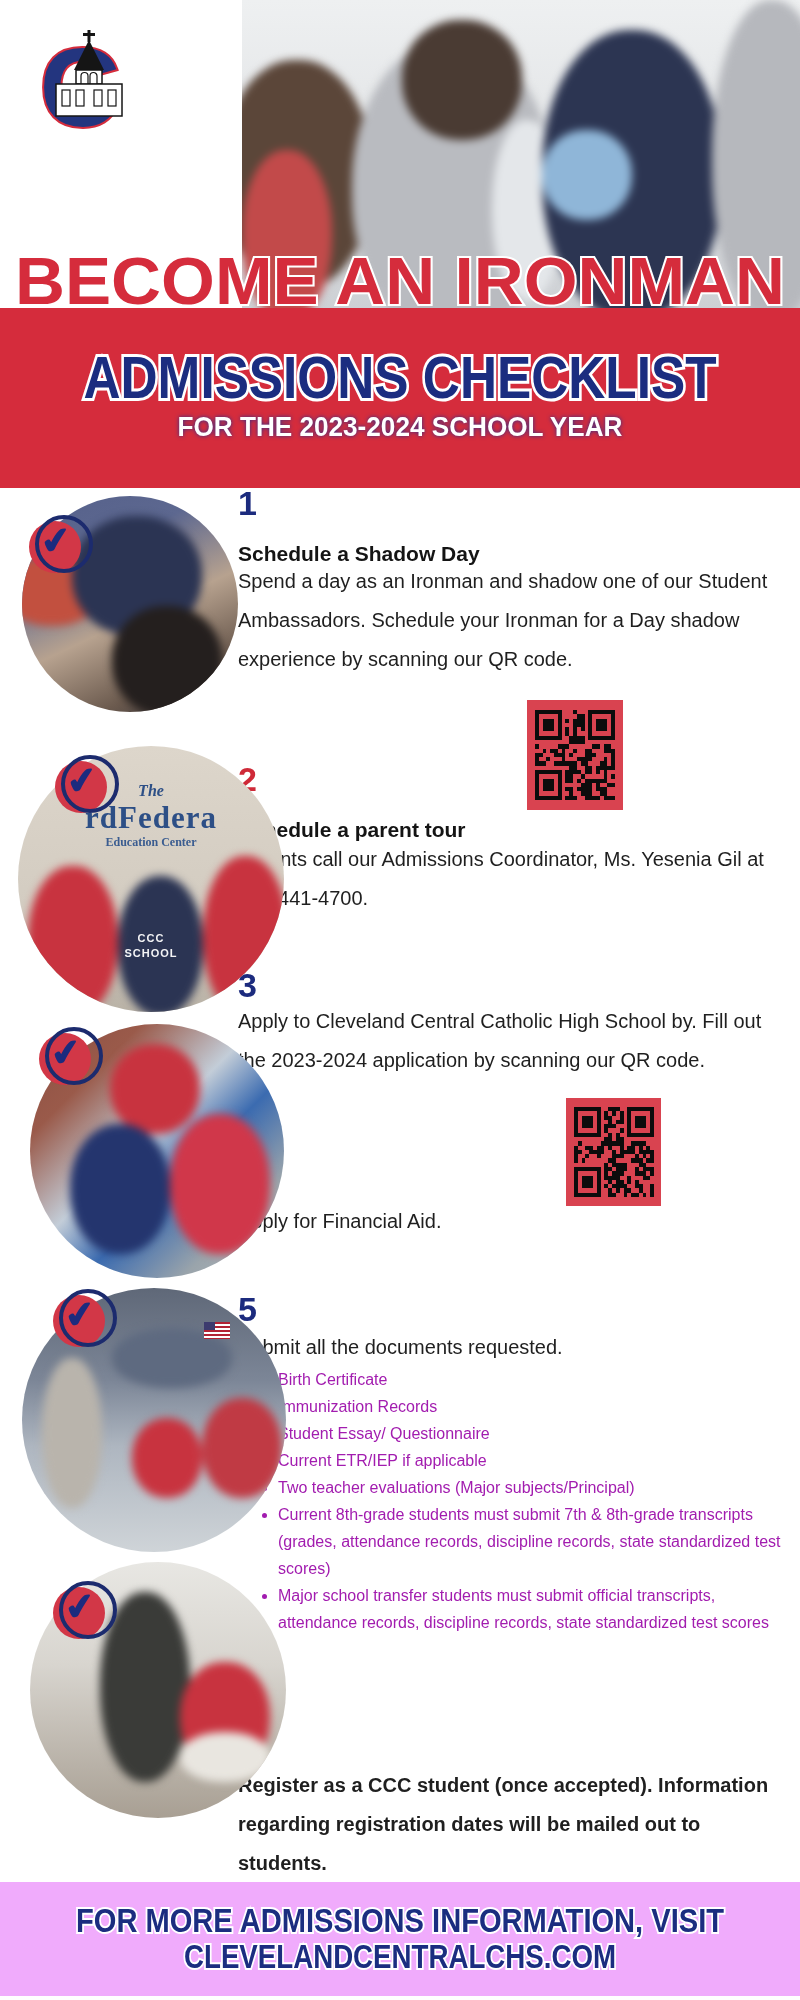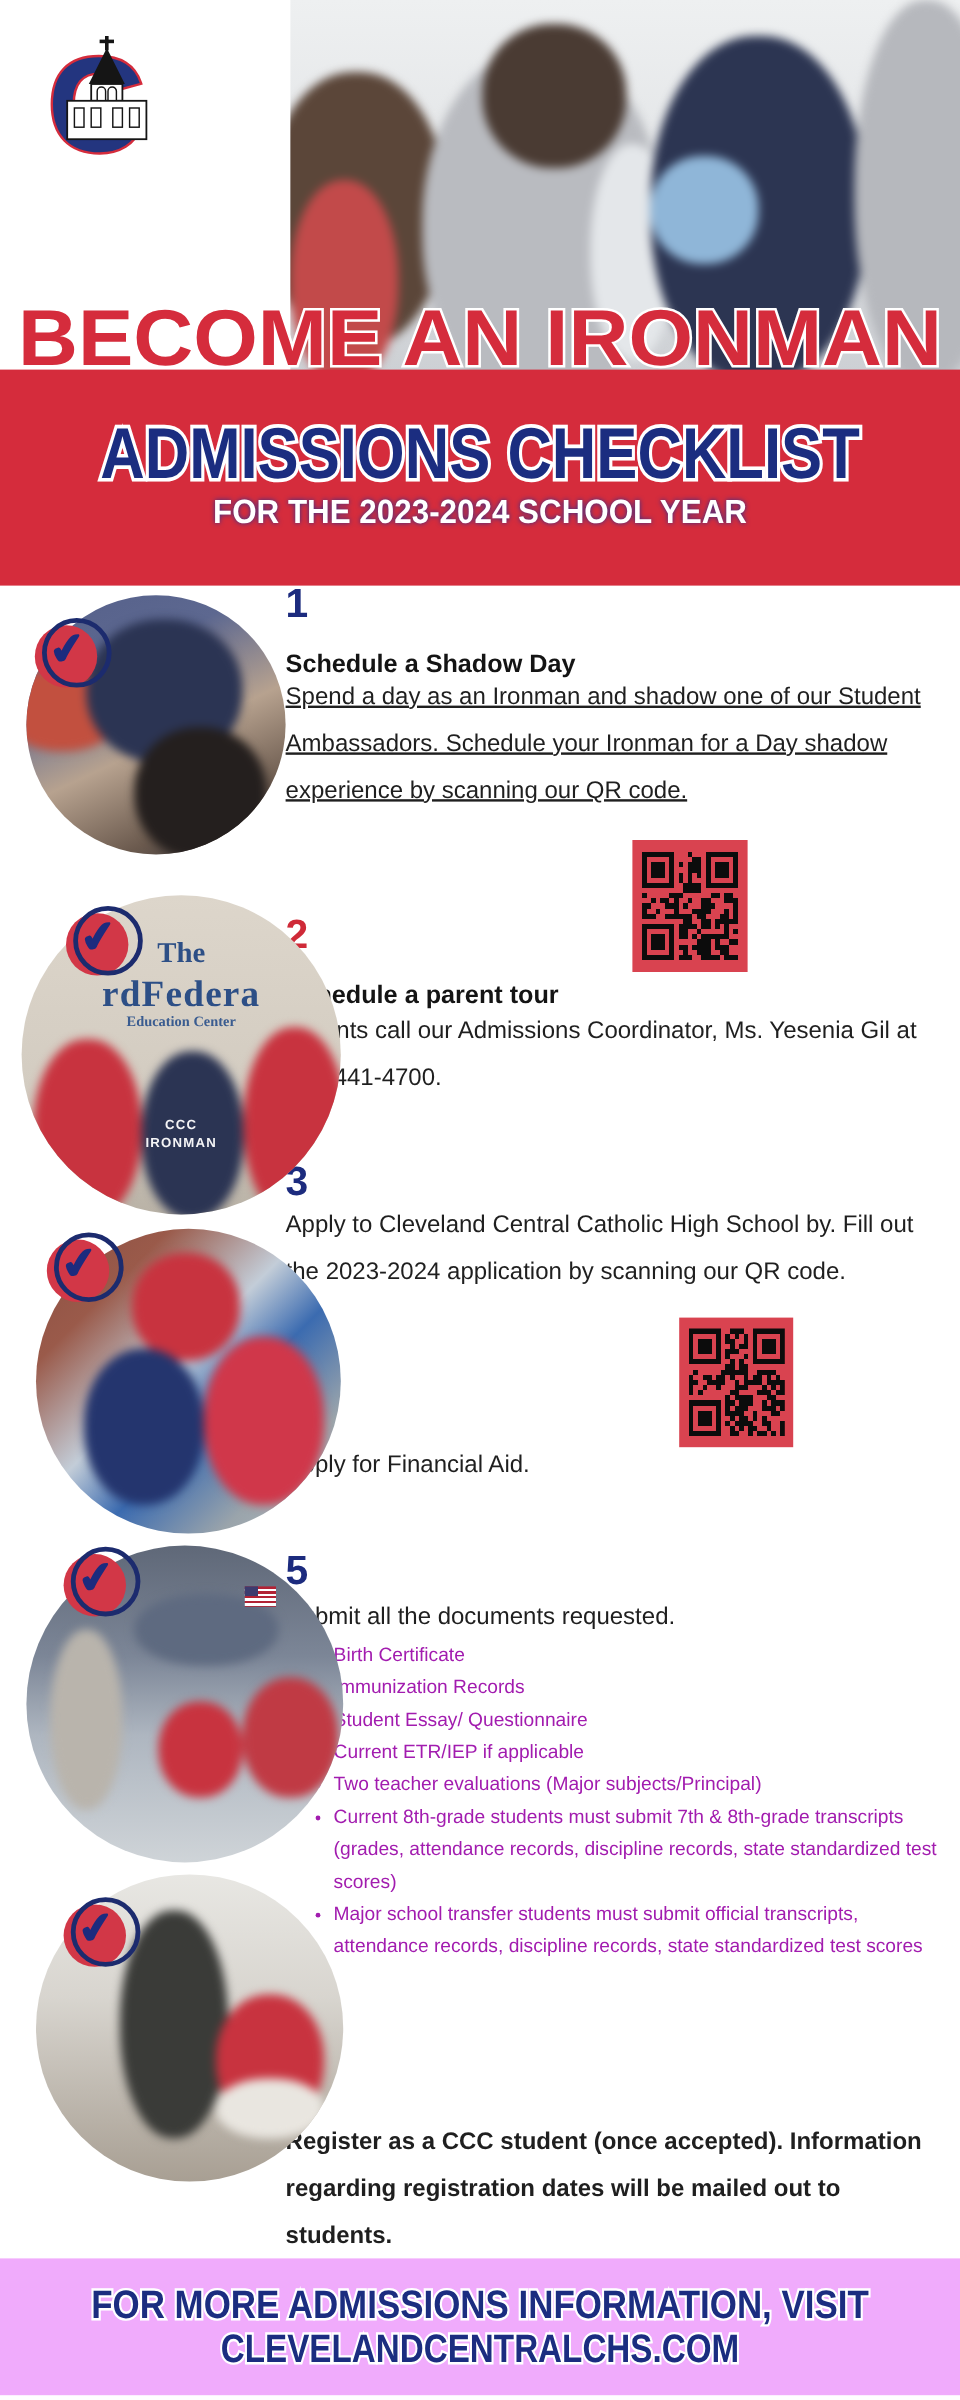--- a/index.html
+++ b/index.html
@@ -41,21 +41,21 @@
   .doc-list li{margin:0;padding:0;}
 
   .qr{position:absolute;background:#d94350;display:flex;align-items:center;justify-content:center;z-index:2;}
   .qr svg{display:block;width:80px;height:90px;}
   .qr1{left:527px;top:700px;width:96px;height:110px;}
   .qr2{left:566px;top:1098px;width:95px;height:108px;}
 
   
   .sign{position:absolute;top:36px;left:0;width:100%;text-align:center;color:#2d4f86;
         font-family:"Liberation Serif",serif;font-weight:bold;line-height:1.15;}
-  .sign .l1{font-size:24px;display:block;}
+  .sign .l1{font-size:16px;display:block;font-style:italic;}
   .sign .l2{font-size:31px;display:block;letter-spacing:1px;}
   .sign .l3{font-size:12px;display:block;color:#3a5c90;}
   .shirt-text{position:absolute;left:50%;transform:translateX(-50%);bottom:52px;width:70px;text-align:center;
         color:#f4f4f6;font-size:11px;font-weight:bold;letter-spacing:1px;line-height:1.3;}
   .flag{position:absolute;right:56px;top:34px;width:26px;height:17px;
         background:repeating-linear-gradient(180deg,#b22234 0 2px,#ffffff 2px 4px);}
   .flag .canton{position:absolute;left:0;top:0;width:11px;height:8px;background:#3c3b6e;}
 
   
   .footer-band{position:absolute;left:0;top:1882px;width:800px;height:114px;background:#f0abfc;}
@@ -123,21 +123,21 @@
     <div class="blobs">
       <div class="blob" style="left:10px;top:120px;width:90px;height:150px;background:#c8333f;"></div>
       <div class="blob" style="left:100px;top:130px;width:85px;height:140px;background:#2b3453;"></div>
       <div class="blob" style="left:185px;top:110px;width:85px;height:160px;background:#c8333f;"></div>
     </div>
     <div class="sign">
       <span class="l1">The</span>
       <span class="l2">rdFedera</span>
       <span class="l3">Education Center</span>
     </div>
-    <div class="shirt-text">CCC IRONMAN</div>
+    <div class="shirt-text">CCC SCHOOL</div>
   </div>
 
   <div class="photo-circle" style="left:30px;top:1024px;width:254px;height:254px;
        background:linear-gradient(135deg,#8a4f42 0%,#9a5a4a 22%,#c3cdd8 45%,#3b6bb0 60%,#9aa4ab 80%,#b4bcc2 100%);">
     <div class="blobs">
       <div class="blob" style="left:80px;top:20px;width:90px;height:90px;background:#c8333f;"></div>
       <div class="blob" style="left:40px;top:100px;width:100px;height:130px;background:#24356e;"></div>
       <div class="blob" style="left:140px;top:90px;width:100px;height:140px;background:#d0374a;"></div>
     </div>
   </div>
@@ -185,21 +185,21 @@
     <div class="mark">✔</div>
   </div>
   <div class="check-badge" style="left:52px;top:1580px;">
     <div class="red-dot"></div>
     <div class="ring"></div>
     <div class="mark">✔</div>
   </div>
 
   <div class="step-num num-navy" style="top:486px;">1</div>
   <div class="step-head" style="top:541px;">Schedule a Shadow Day</div>
-  <div class="step-body" style="top:562px;width:540px;text-decoration:underline;">Spend a day as an Ironman and shadow one of our Student Ambassadors. Schedule your Ironman for a Day shadow experience by scanning our QR code.</div>
+  <div class="step-body" style="top:562px;width:540px;">Spend a day as an Ironman and shadow one of our Student Ambassadors. Schedule your Ironman for a Day shadow experience by scanning our QR code.</div>
   <div class="qr qr1">
     <svg class="qr-pattern" viewBox="0 0 21 21" preserveAspectRatio="none" shape-rendering="crispEdges">
         <rect x="10" y="0" width="1" height="1" fill="#0c0c0c"></rect>
         <rect x="11" y="1" width="1" height="1" fill="#0c0c0c"></rect>
         <rect x="12" y="1" width="1" height="1" fill="#0c0c0c"></rect>
         <rect x="8" y="2" width="1" height="1" fill="#0c0c0c"></rect>
         <rect x="10" y="2" width="1" height="1" fill="#0c0c0c"></rect>
         <rect x="11" y="2" width="1" height="1" fill="#0c0c0c"></rect>
         <rect x="12" y="2" width="1" height="1" fill="#0c0c0c"></rect>
         <rect x="10" y="3" width="1" height="1" fill="#0c0c0c"></rect>

